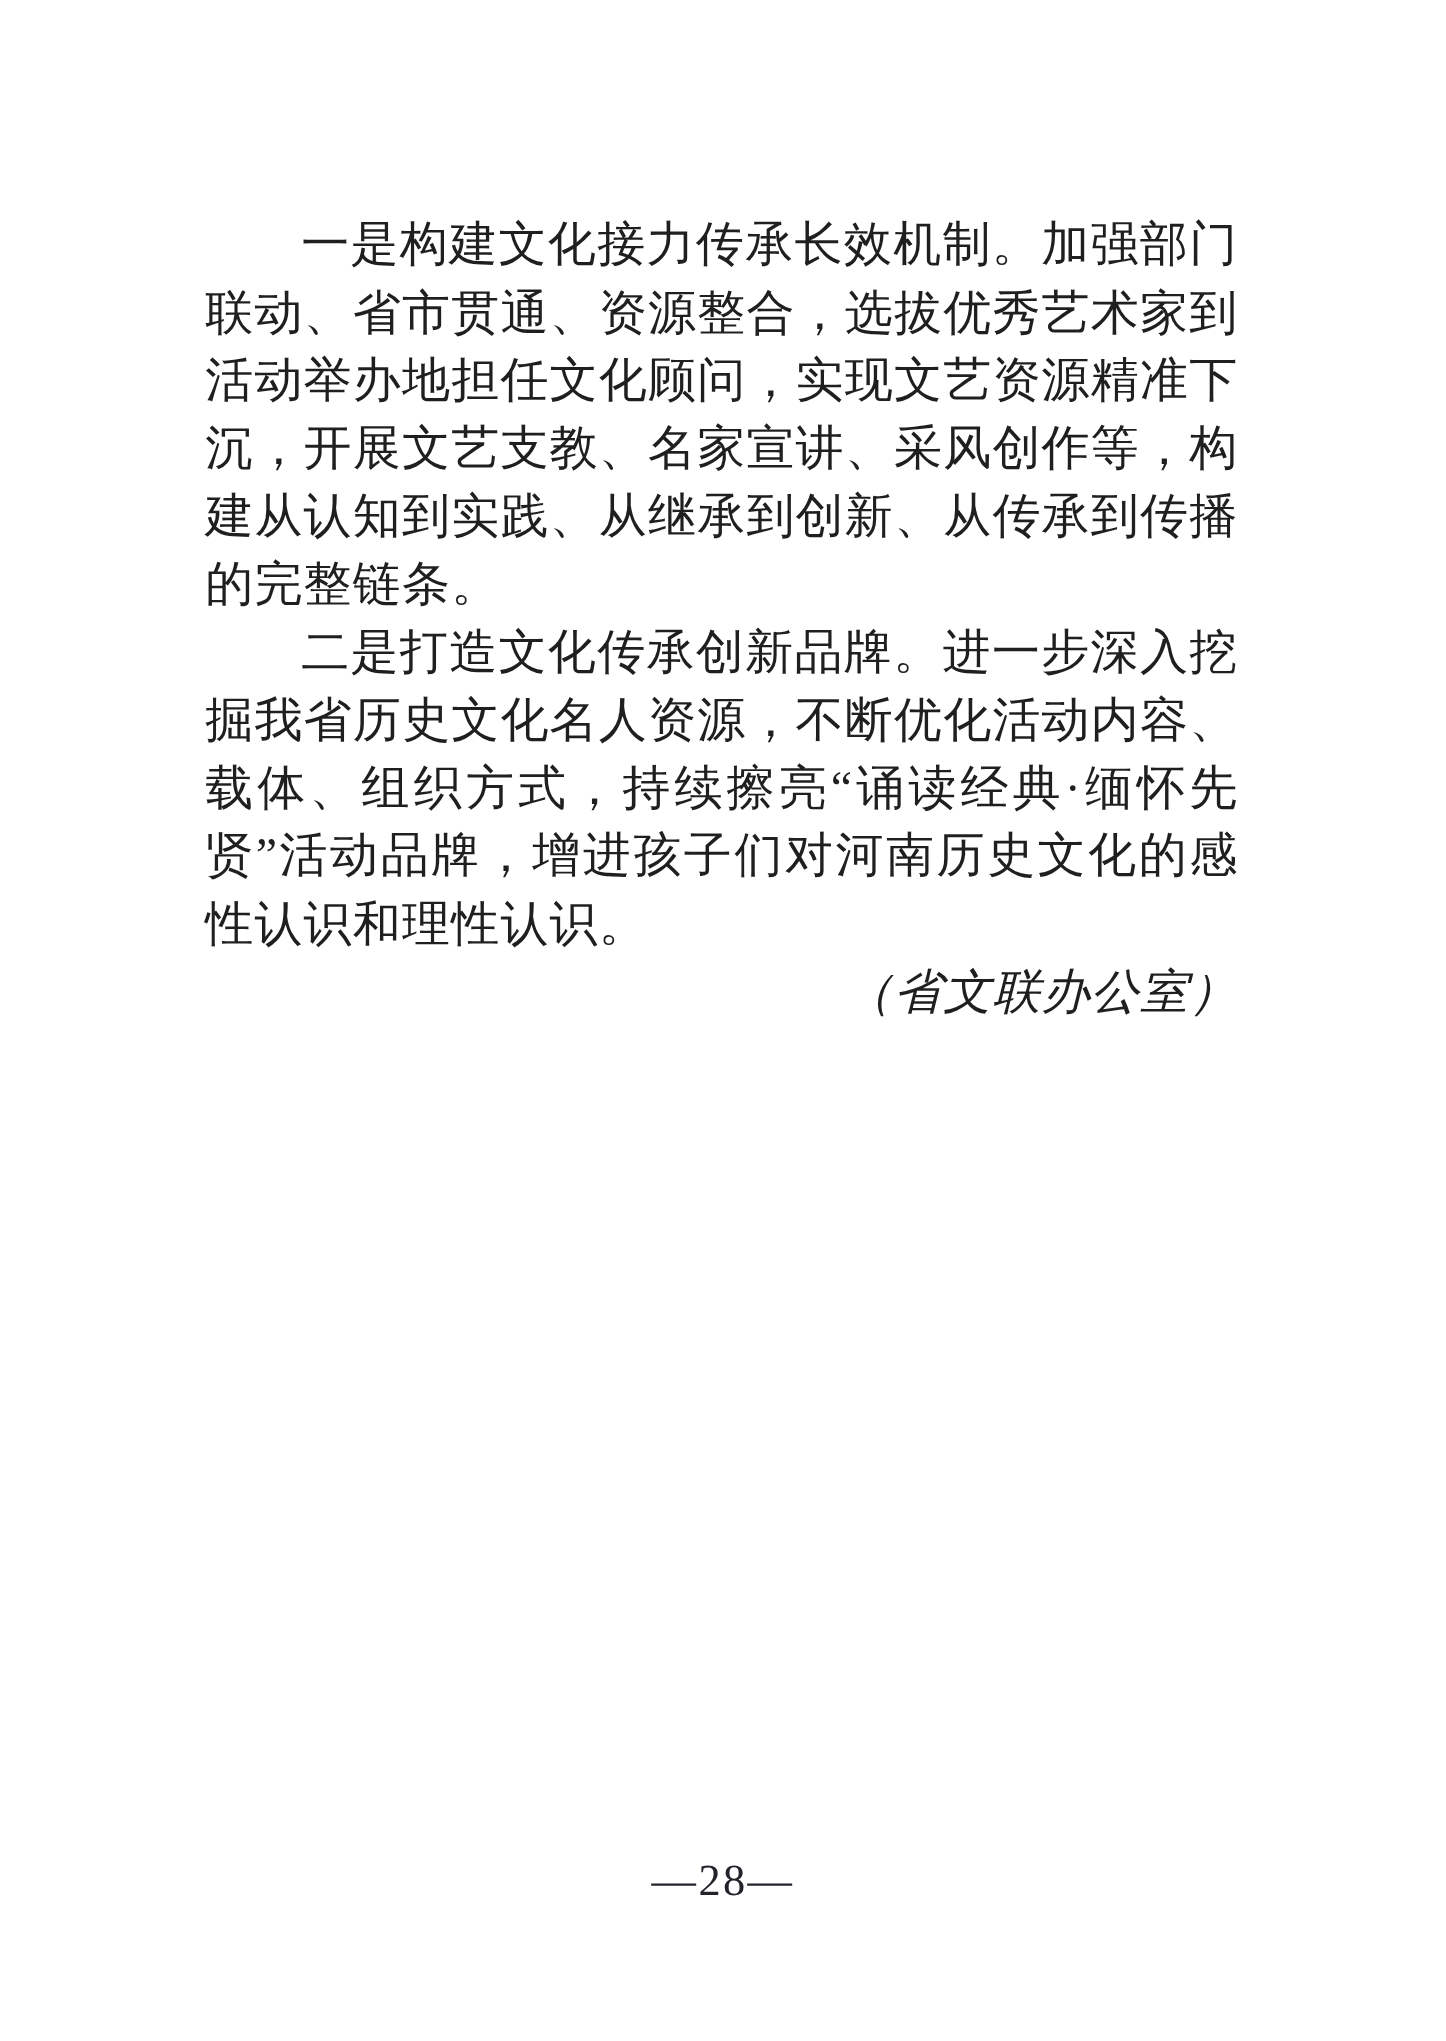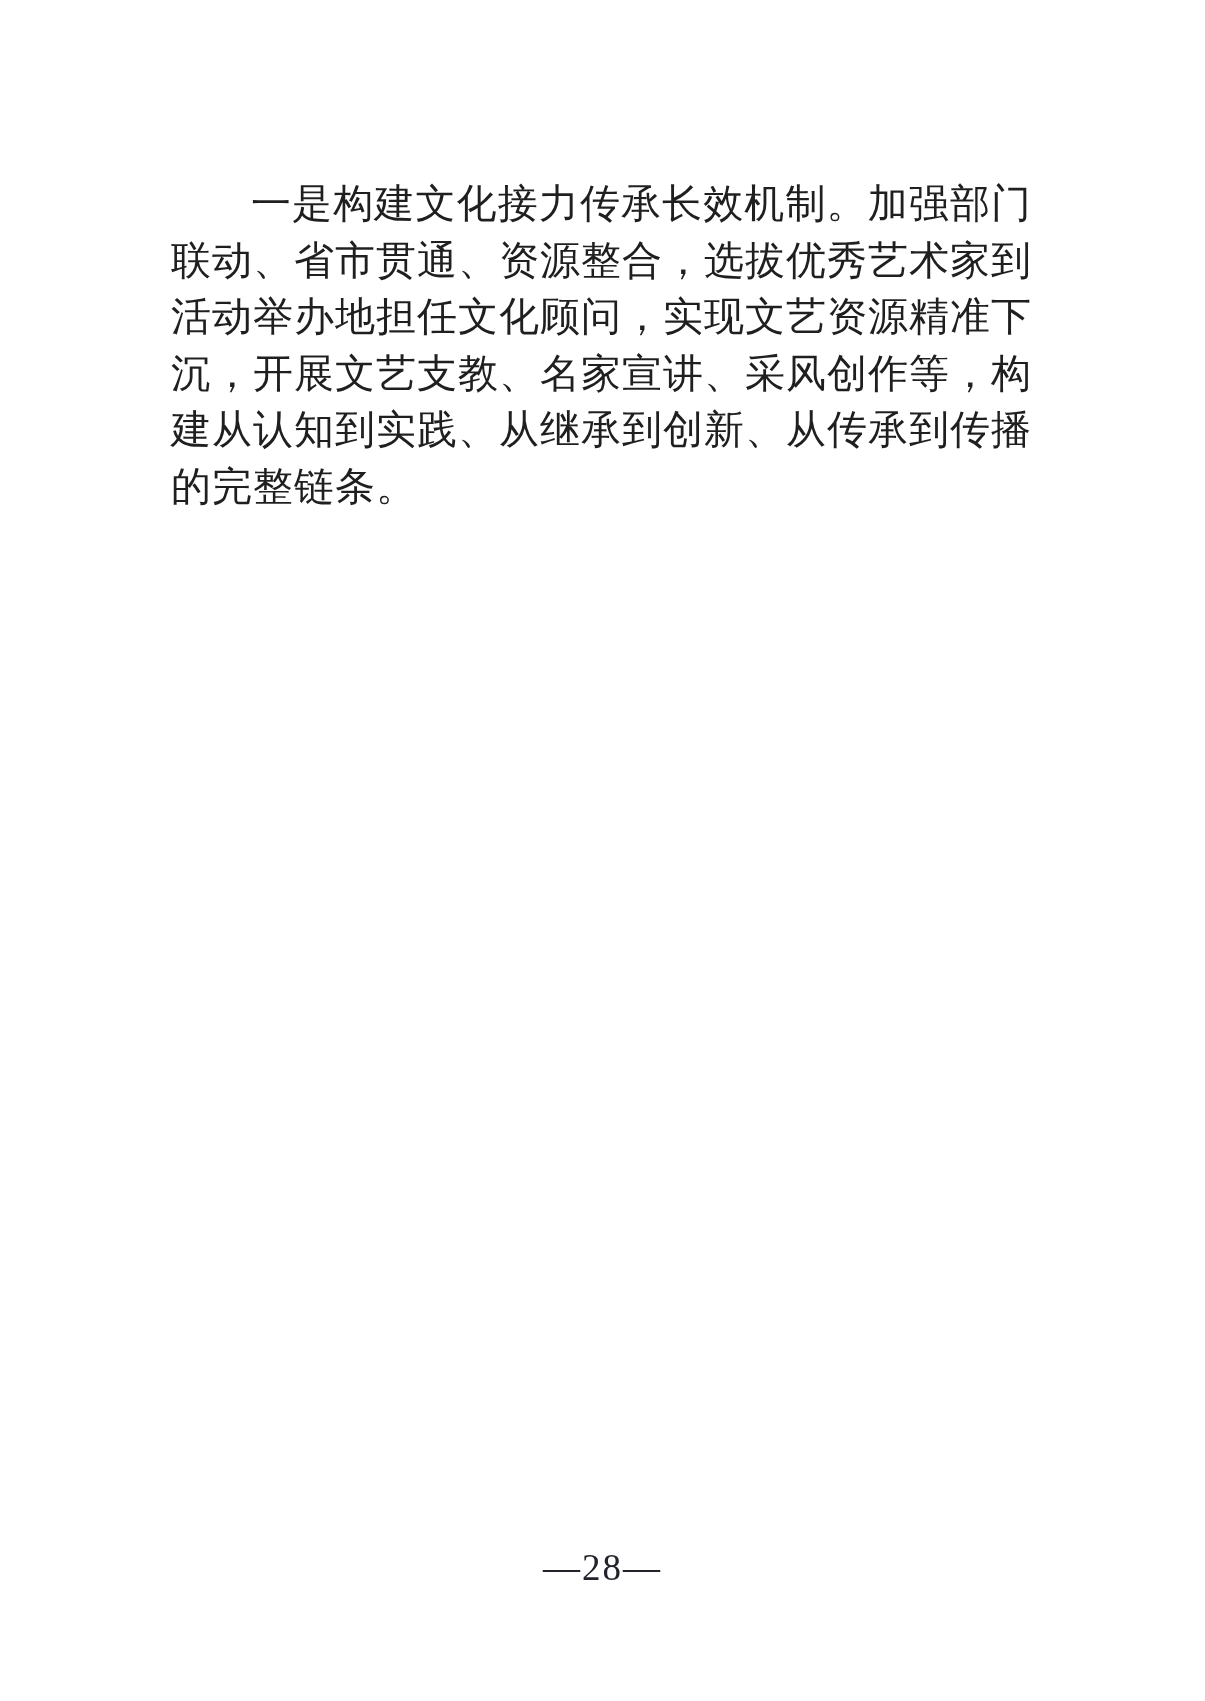--- a/index.html
+++ b/index.html
@@ -54,19 +54,21 @@
     color: #23232b;
   }
 </style>
 </head>
 <body>
 
 <main class="content">
 
   <p class="para"><span class="lead">一是构建文化接力传承长效机制。</span><span>加强部门联动、省市贯通、资源整合，选拔优秀艺术家到活动举办地担任文化顾问，实现文艺资源精准下沉，开展文艺支教、名家宣讲、采风创作等，构建从认知到实践、从继承到创新、从传承到传播的完整链条。</span></p>
 
+  <p class="para"><span class="lead">二是打造文化传承创新品牌。</span><span>进一步深入挖掘我省历史文化名人资源，不断优化活动内容、载体、组织方式，持续擦亮“诵读经典·缅怀先贤”活动品牌，增进孩子们对河南历史文化的感性认识和理性认识。</span></p>
 
 
+  <p class="para attribution"><span>（省文联办公室）</span></p>
 </main>
 
 <footer class="page-footer">
   <span>—28—</span>
 </footer>
 
 </body></html>

